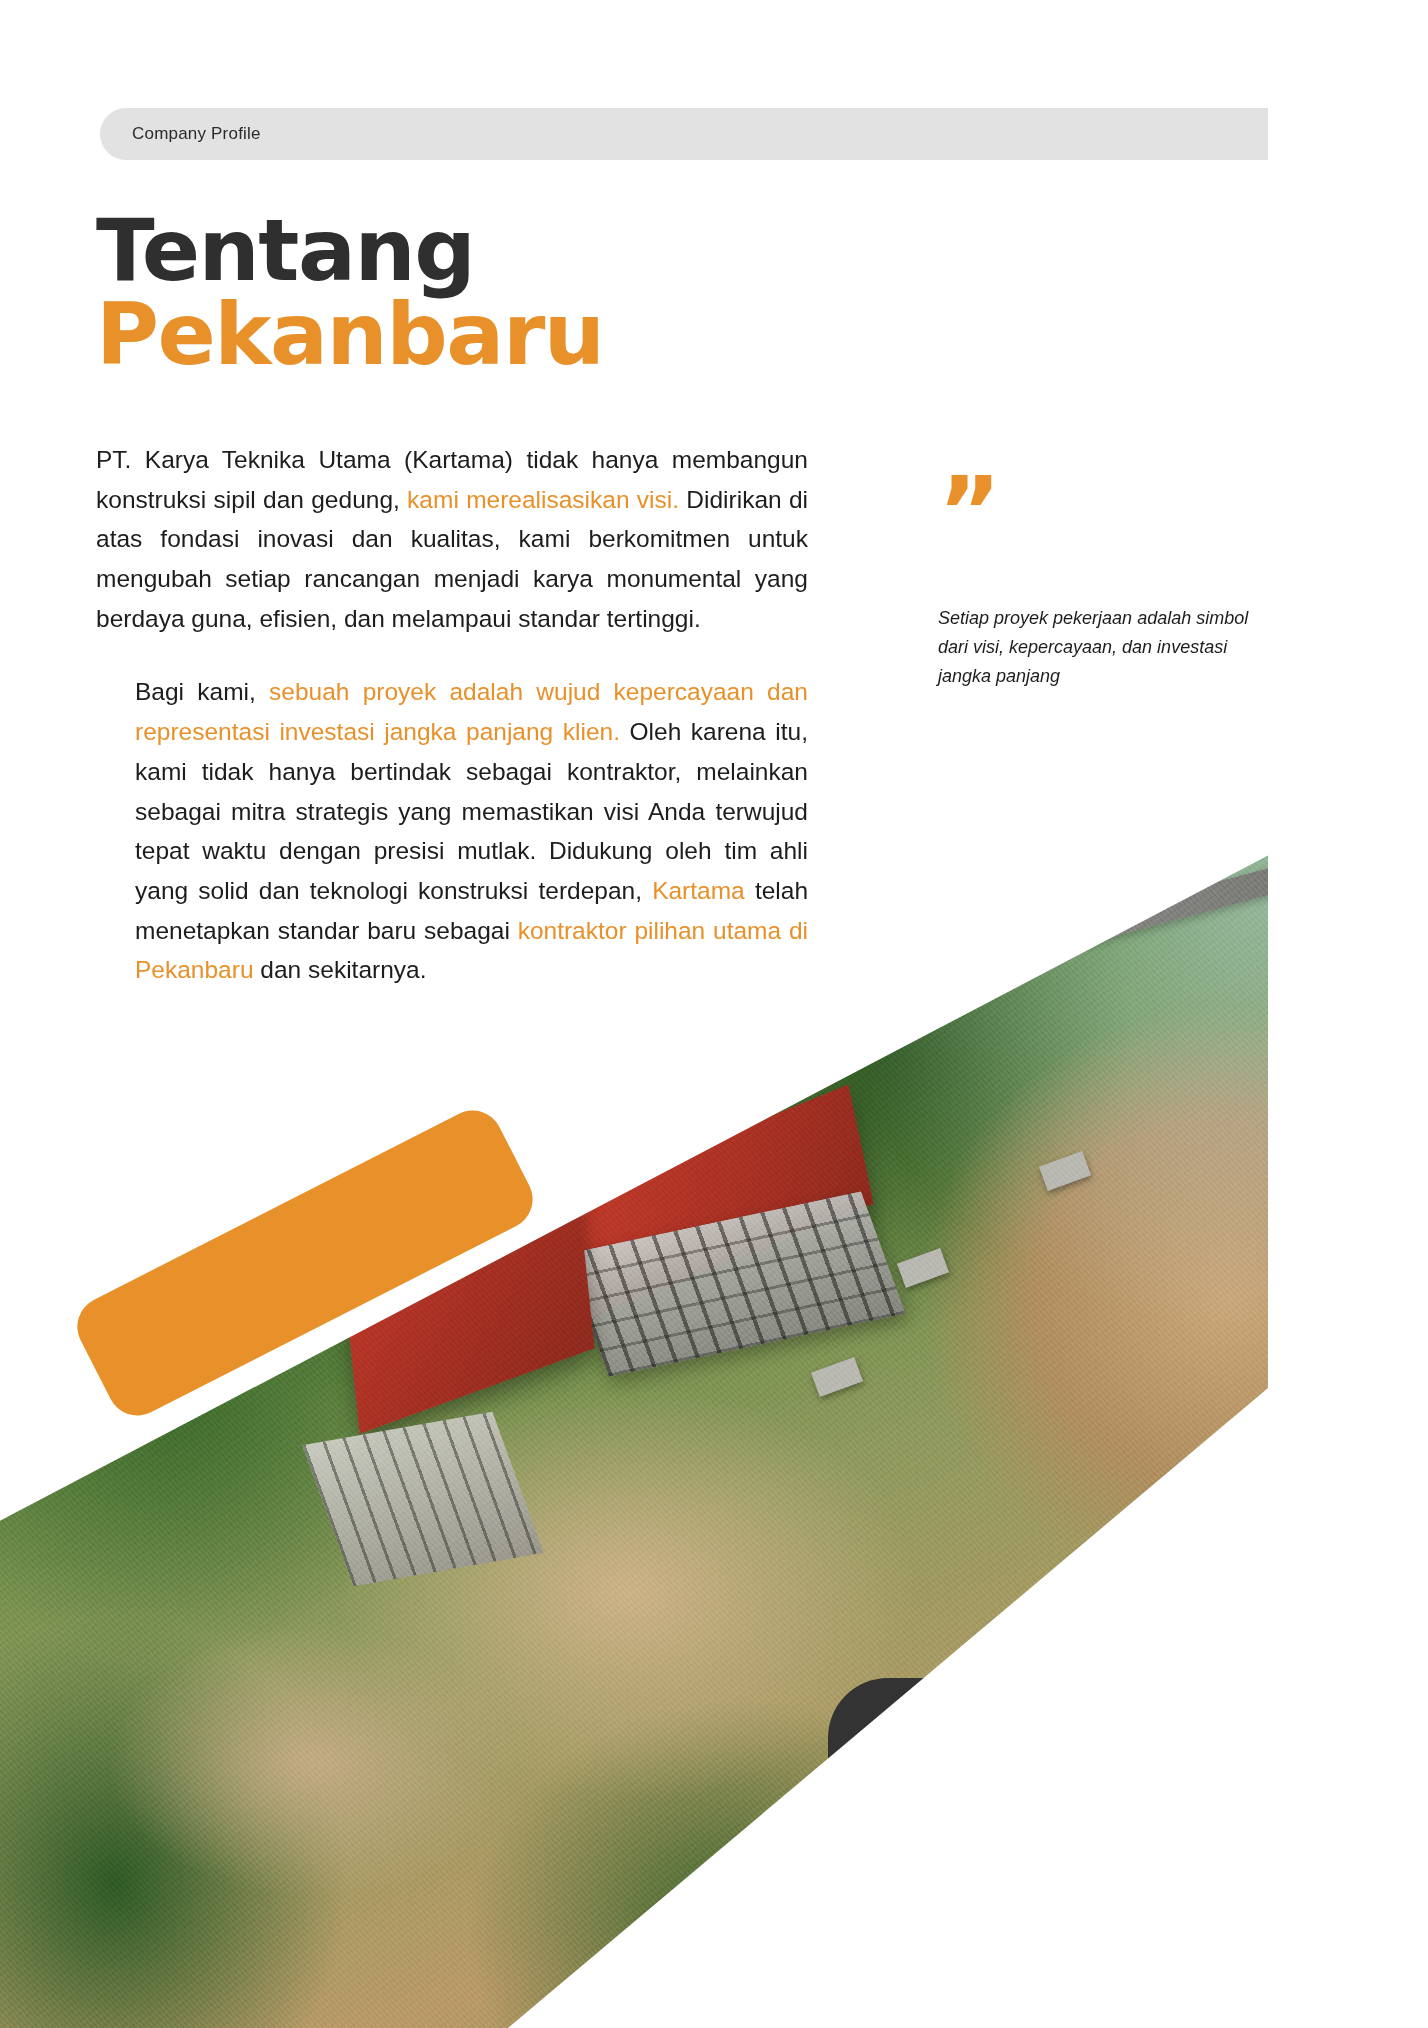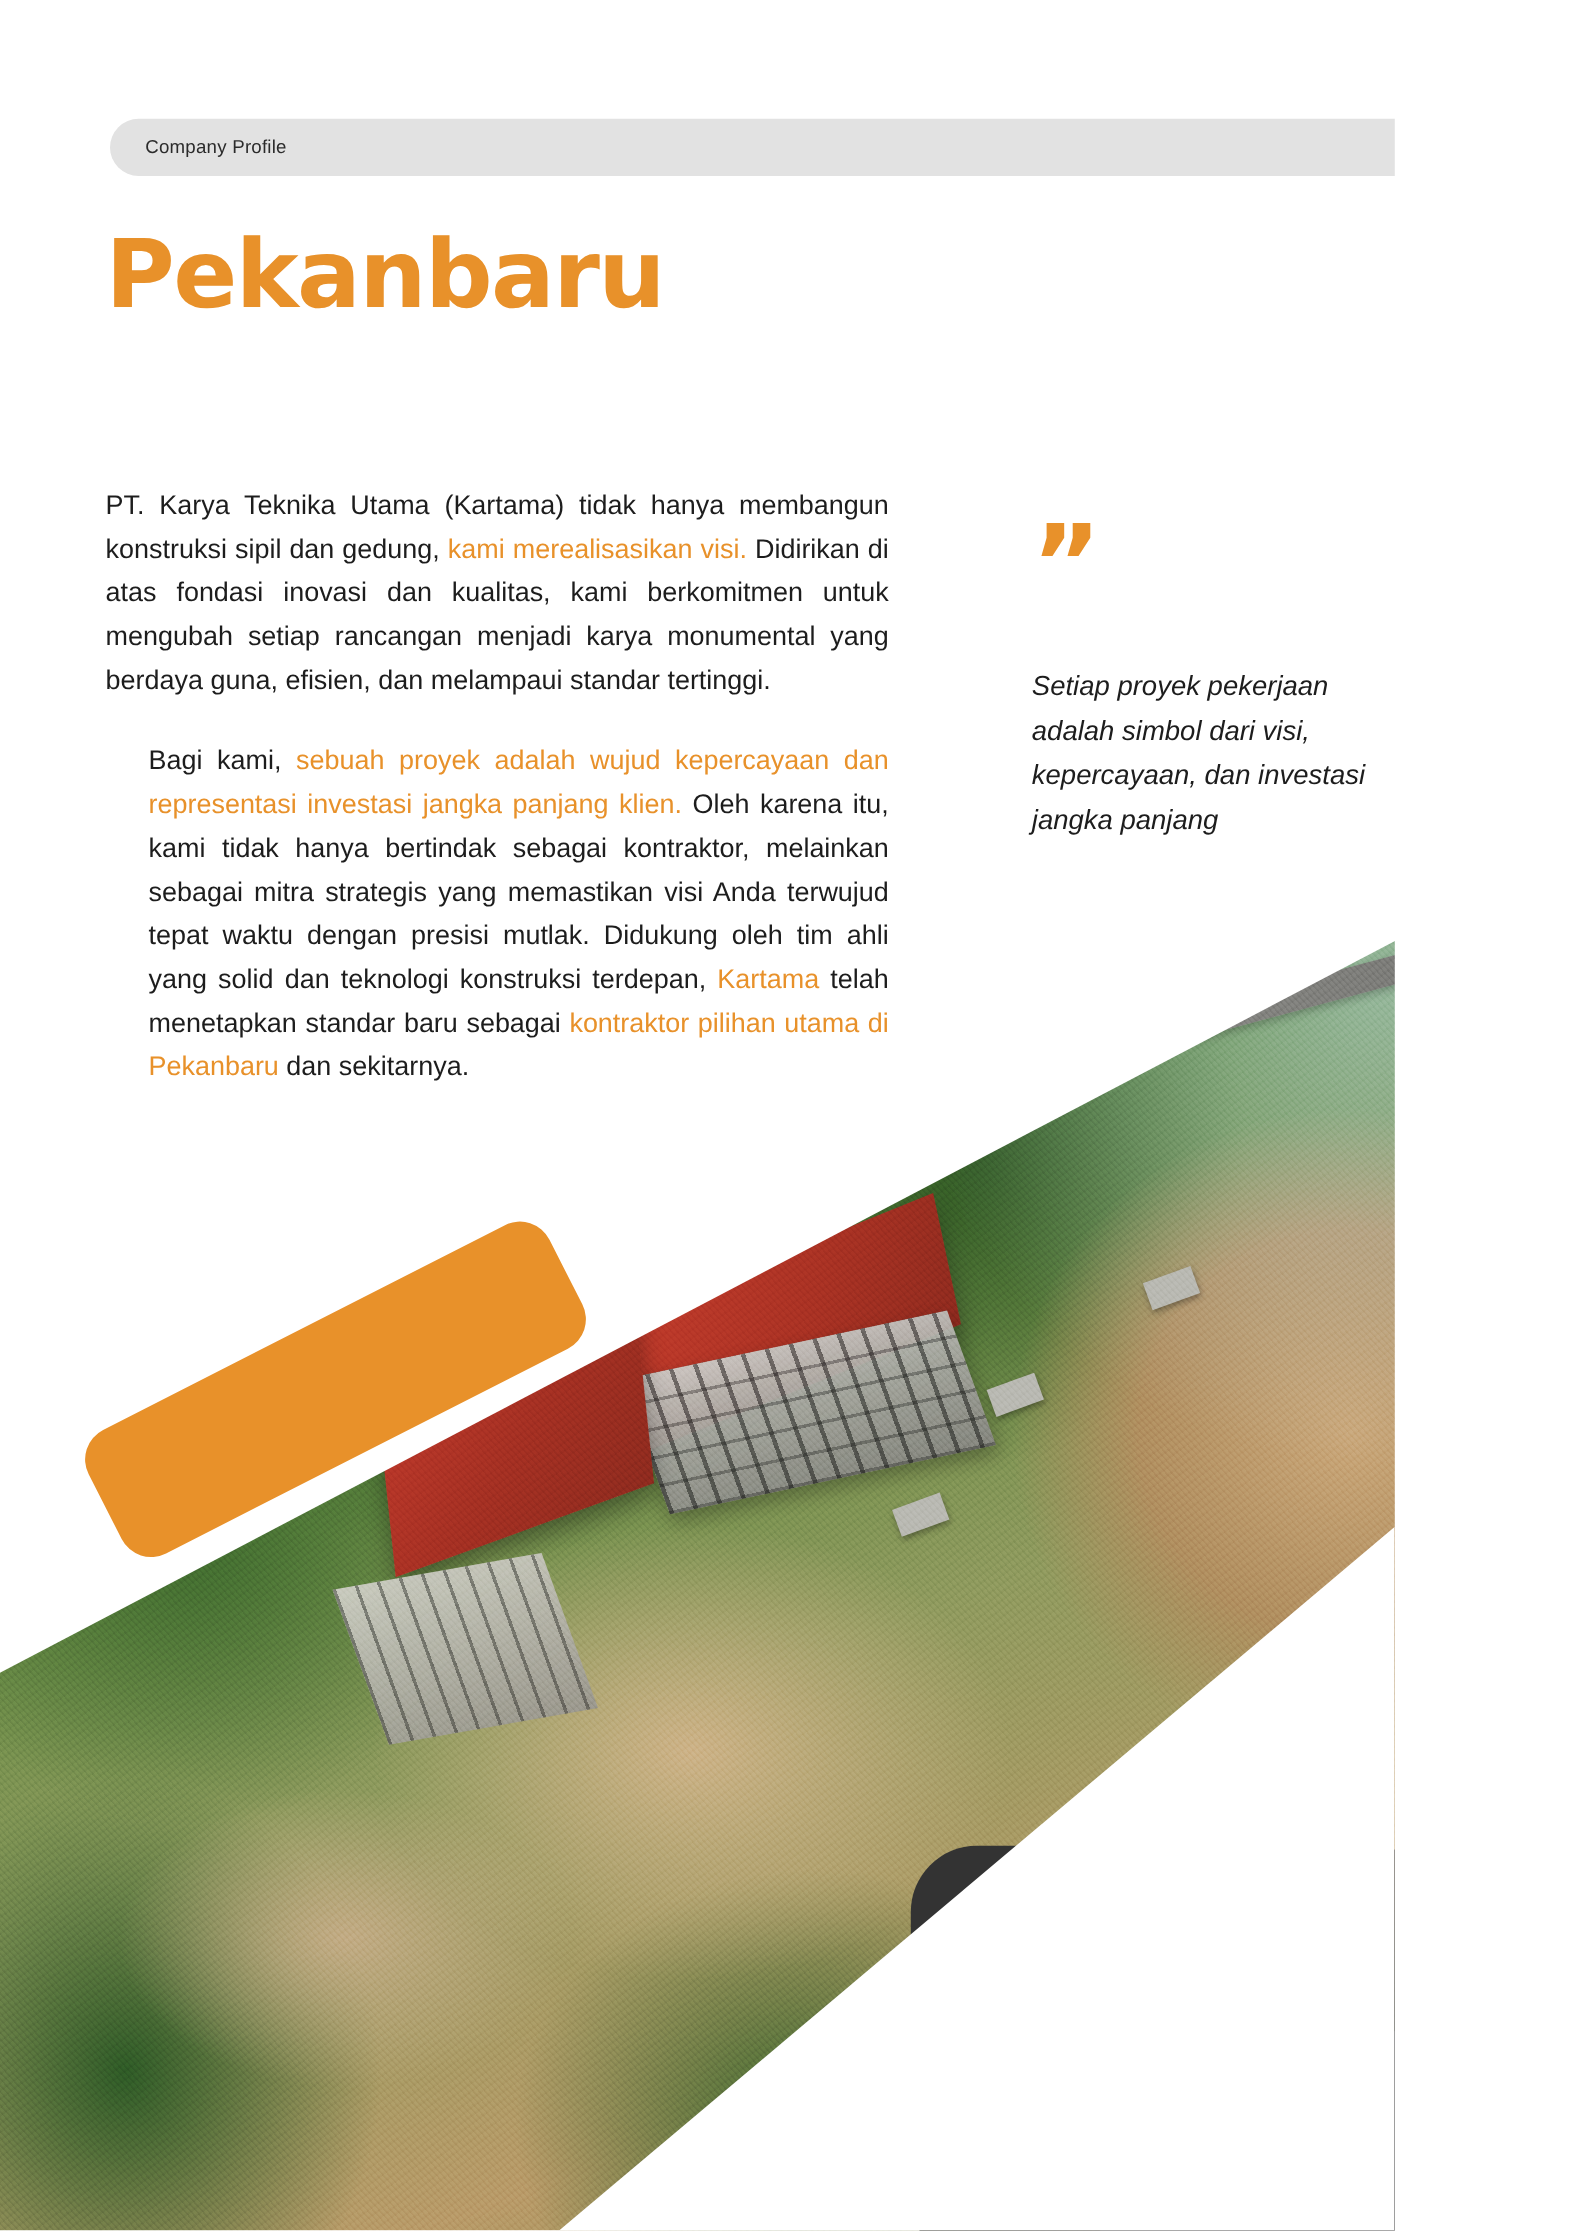--- a/index.html
+++ b/index.html
@@ -98,21 +98,21 @@
   .quote-mark {
     font-family: "DejaVu Sans", sans-serif;
     font-weight: 700;
     font-size: 96px;
     line-height: 0.55;
     color: #e8912a;
     height: 66px;
   }
   .quote-text {
     margin-top: 52px;
-    font-size: 25px;
+    font-size: 18px;
     line-height: 1.62;
     font-style: italic;
     color: #1d1d1d;
   }
 
   
   .photo-wrap {
     position: absolute;
     left: 0;
     top: 820px;
@@ -270,20 +270,21 @@
 <body>
 
 <div class="page">
 
   <div class="header-pill">
     <span class="header-label">Company Profile</span>
     <span class="page-badge">04</span>
   </div>
 
   <div class="title-block">
+    <div class="title-line dark">Tentang</div>
     <div class="title-line orange">Pekanbaru</div>
   </div>
 
   <div class="body-col">
     <p class="para"><span>PT. Karya Teknika Utama (Kartama) tidak hanya membangun konstruksi sipil dan gedung, </span><span class="hl">kami merealisasikan visi.</span><span> Didirikan di atas fondasi inovasi dan kualitas, kami berkomitmen untuk mengubah setiap rancangan menjadi karya monumental yang berdaya guna, efisien, dan melampaui standar tertinggi.</span></p>
     <p class="para"><span>Bagi kami, </span><span class="hl">sebuah proyek adalah wujud kepercayaan dan representasi investasi jangka panjang klien.</span><span> Oleh karena itu, kami tidak hanya bertindak sebagai kontraktor, melainkan sebagai mitra strategis yang memastikan visi Anda terwujud tepat waktu dengan presisi mutlak. Didukung oleh tim ahli yang solid dan teknologi konstruksi terdepan, </span><span class="hl">Kartama</span><span> telah menetapkan standar baru sebagai </span><span class="hl">kontraktor pilihan utama di Pekanbaru</span><span> dan sekitarnya.</span></p>
   </div>
 
   <div class="quote-block">
     <div class="quote-mark">”</div>

